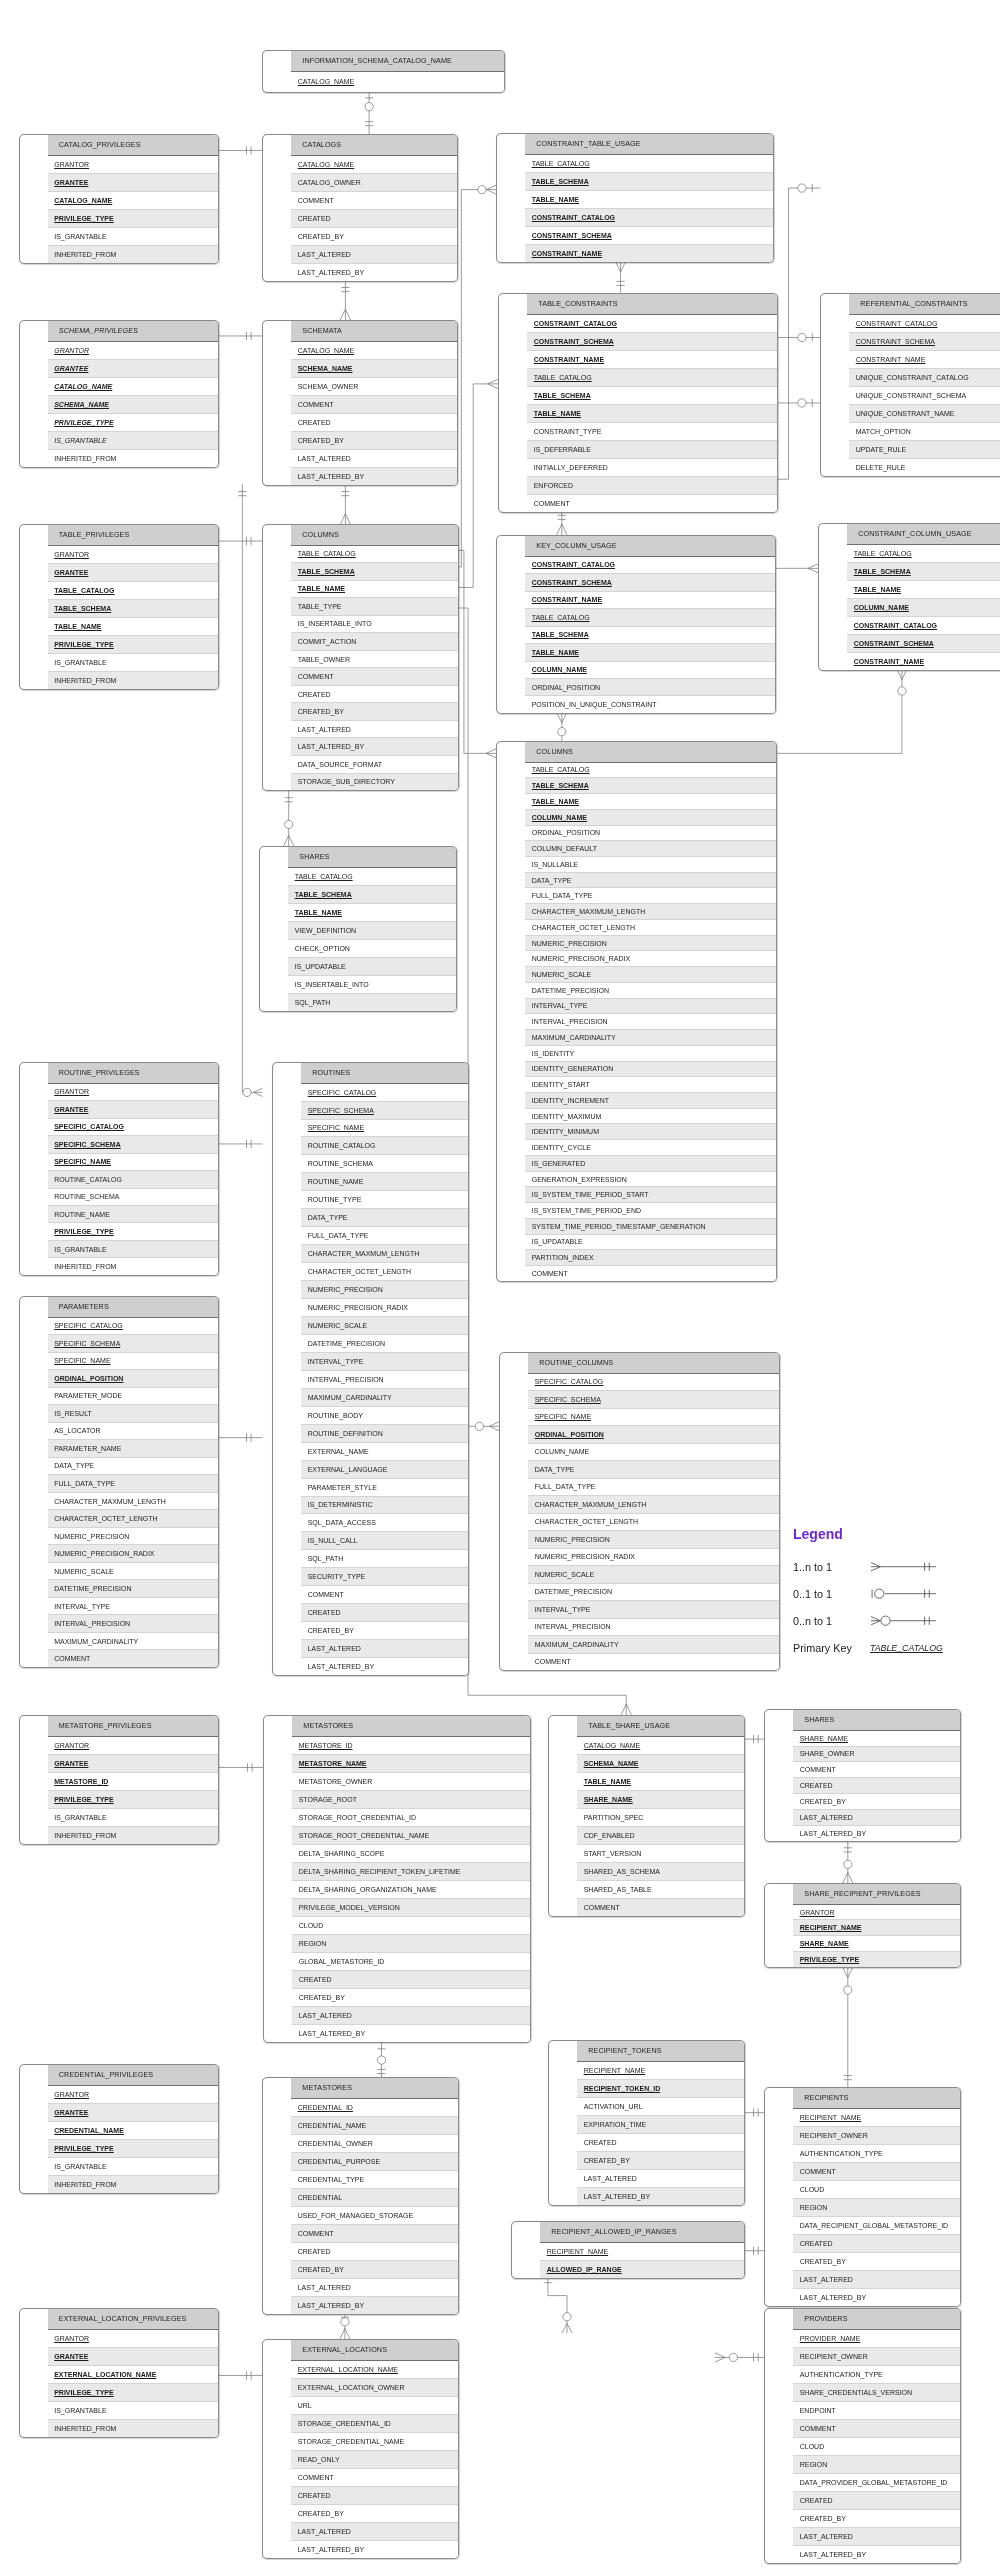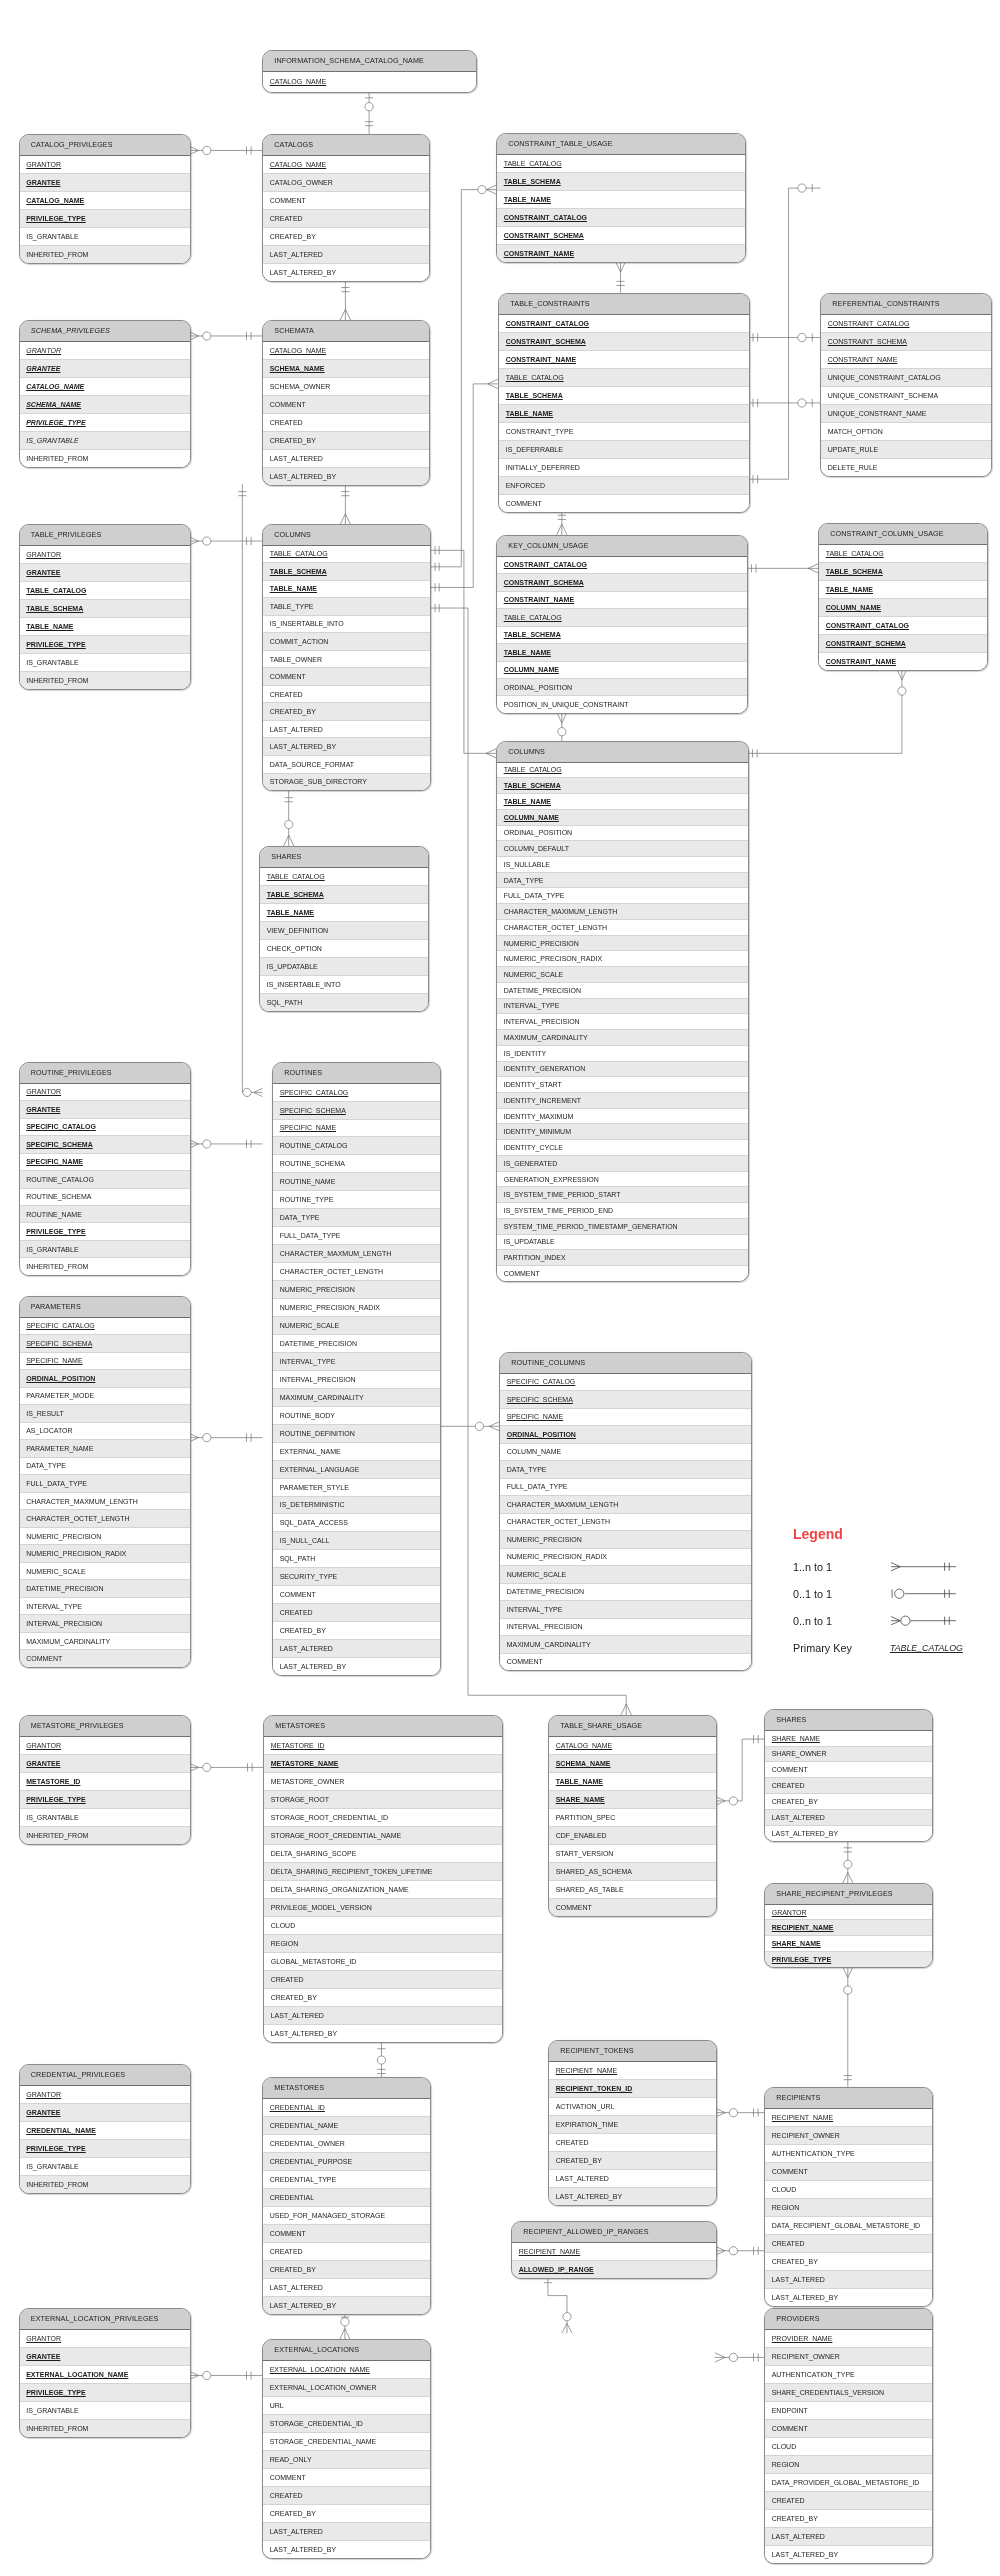--- a/index.html
+++ b/index.html
@@ -1,34 +1,34 @@
 <!DOCTYPE html>
 <html style="font-size:8.2px"><head>
 <meta charset="utf-8">
 <style>
   html,body{margin:0;padding:0;background:#fff;font-family:"Liberation Sans",sans-serif;}
   .canvas{position:relative;width:1001px;height:2579px;background:#ffffff;overflow:hidden;}
   .wires{position:absolute;left:0;top:0;z-index:0;}
   .wires path{fill:none;stroke:#757575;stroke-width:1.4;}
   .wires circle{fill:#ffffff;stroke:#757575;stroke-width:1.4;}
-  .ent{position:absolute;z-index:1;background:#ffffff;border:0.5px solid #8a8a8a;border-radius:10px;
-       overflow:hidden;display:flex;flex-direction:column;box-shadow:0.5px 0.5px 1px rgba(0,0,0,.18);}
+  .ent{position:absolute;z-index:1;background:#ffffff;border:0.5px solid #8a8a8a;border-radius:5px;
+       overflow:hidden;display:flex;flex-direction:column;box-shadow:0.5px 0.5px 1px rgba(0,0,0,.18);padding-left:28px;}
   .ent-title{flex:0 0 19.6px;background:#cfcfcf;border-bottom:0.5px solid #6f6f6f;display:flex;align-items:center;
        padding-left:11.3px;font-size:7.2px;color:#1c1c1c;letter-spacing:0.1px;white-space:nowrap;}
   .ent-body{flex:1 1 auto;display:flex;flex-direction:column;}
   .ent-row{flex:1 1 0;display:flex;align-items:center;padding-left:6.7px;font-size:7px;color:#1c1c1c;
        border-top:0.5px solid #d4d4d4;white-space:nowrap;background:#fff;}
   .ent-row:first-child{border-top:none;}
   .ent-row:nth-child(even){background:#e9e9e9;}
   .ent-row.key span{text-decoration:underline;}
   .ent-row.bold span{font-weight:700;}
   .ent-row.ital, .ent-title.it{font-style:italic;}
   .legend{position:absolute;z-index:1;left:793px;top:1526px;width:196px;}
-  .legend-title{font-size:14px;font-weight:700;color:#ef4444;margin-bottom:11.3px;}
-  .legend-item{display:flex;align-items:center;height:27px;gap:20px;}
+  .legend-title{font-size:14px;font-weight:700;color:#6d28d9;margin-bottom:11.3px;}
+  .legend-item{display:flex;align-items:center;height:27px;}
   .legend-item .lbl{font-size:10.8px;color:#222;width:77px;flex:0 0 77px;}
   .legend-item svg{flex:0 0 auto;}
   .legend-item svg path{fill:none;stroke:#4a4a4a;stroke-width:1.6;}
   .legend-item svg circle{fill:#fff;stroke:#4a4a4a;stroke-width:1.6;}
   .pk-sample{font-size:8.8px;font-style:italic;text-decoration:underline;color:#222;}
 </style>
 </head>
 <body>
 
 <div class="canvas">

